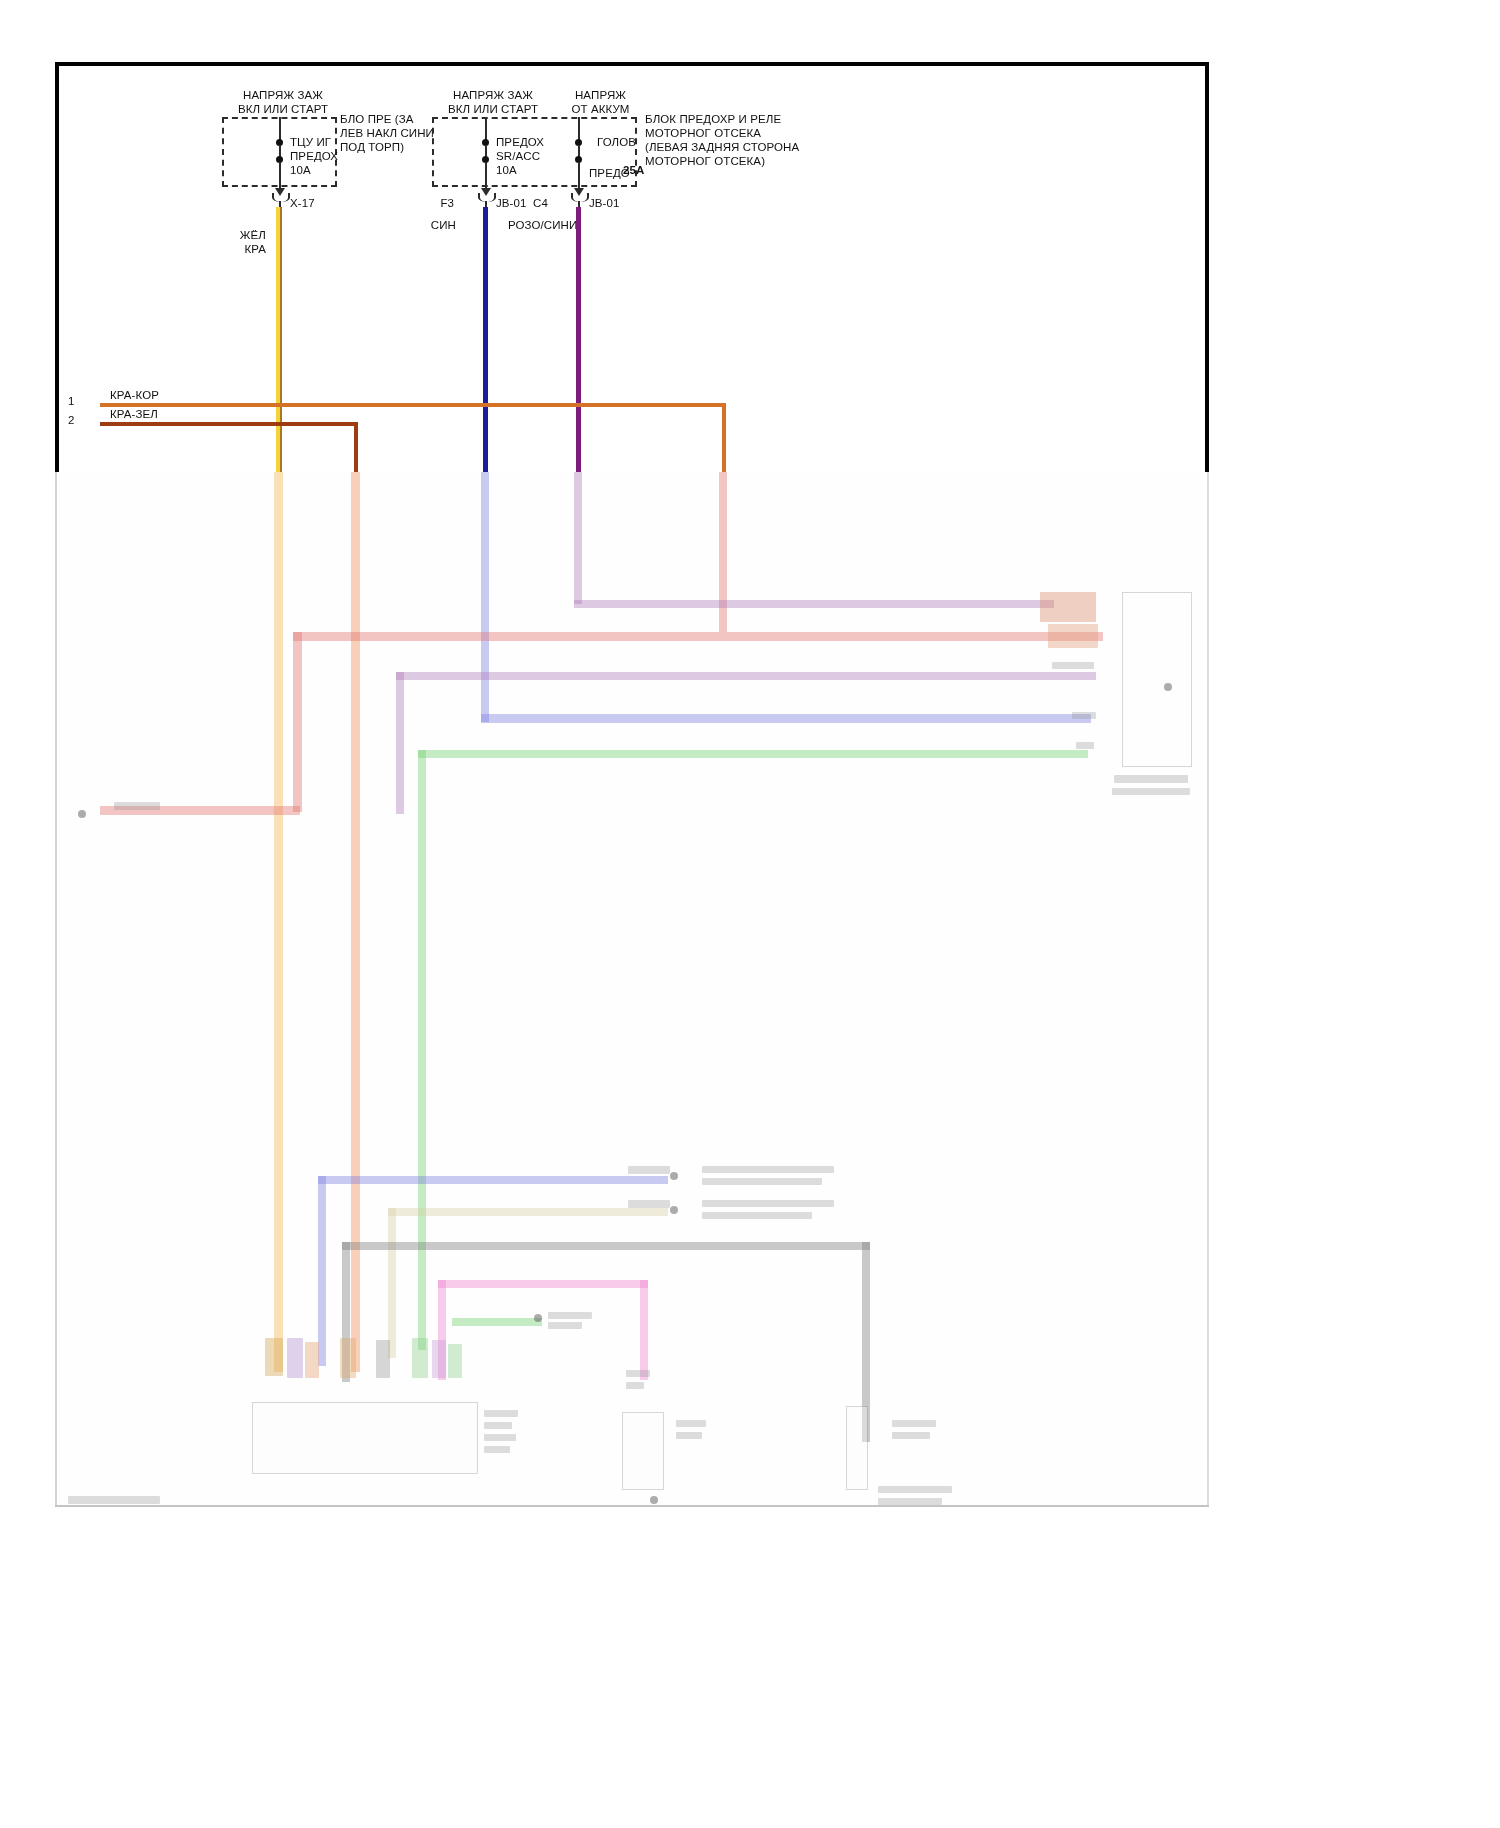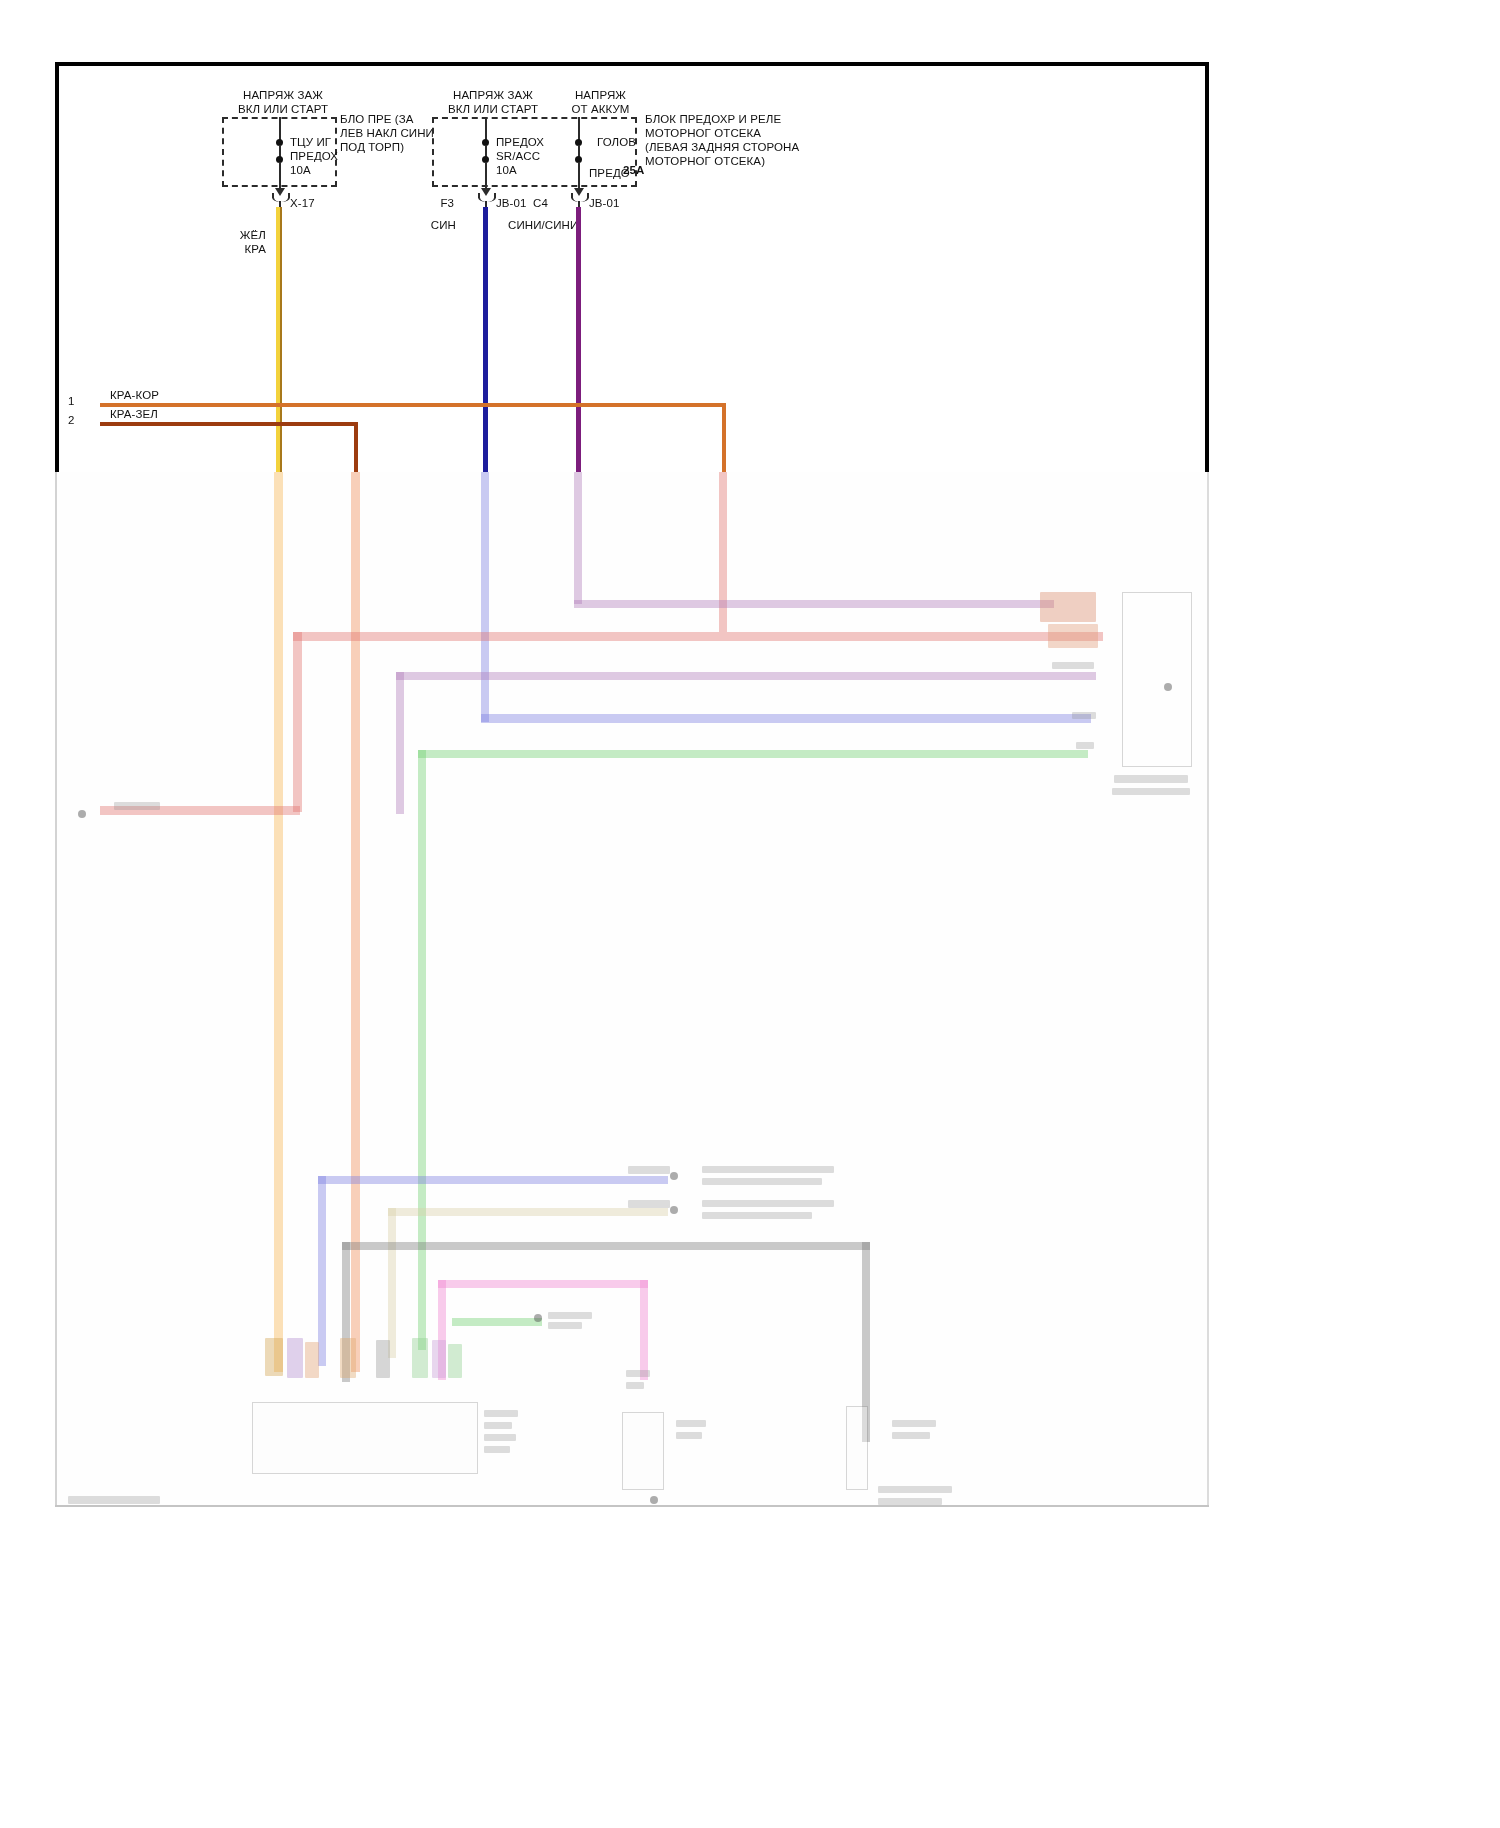--- a/index.html
+++ b/index.html
@@ -135,21 +135,21 @@
   <div class="vline" style="left:578px;top:162px;height:28px;"></div>
   <div class="arrow-d" style="left:574px;top:188px;"></div>
 
   <div class="lbl" style="left:589px;top:135px;margin-left:8px;">ГОЛОВ</div>
   <div class="lbl" style="left:589px;top:166px;">ПРЕДО</div>
   <div class="lbl" style="left:623px;top:163px;font-weight:bold;">25A</div>
 
   <div class="conn-y" style="left:571px;top:193px;"></div>
   <div class="lbl r" style="left:520px;top:196px;width:28px;">C4</div>
   <div class="lbl" style="left:589px;top:196px;">JB-01</div>
-  <div class="lbl" style="left:508px;top:218px;">СИНИ/СИНИ</div>
+  <div class="lbl" style="left:508px;top:218px;">РОЗО/СИНИ</div>
 
   <div class="lbl" style="left:645px;top:112px;width:150px;">БЛОК ПРЕДОХР И РЕЛЕ
 МОТОРНОГ ОТСЕКА
 (ЛЕВАЯ ЗАДНЯЯ СТОРОНА
 МОТОРНОГ ОТСЕКА)</div>
 
   <div class="wv w-pur" style="left:576px;top:207px;height:265px;width:5px;"></div>
 
   <div class="lbl" style="left:68px;top:394px;">1</div>
   <div class="lbl" style="left:110px;top:388px;">КРА-КОР</div>

